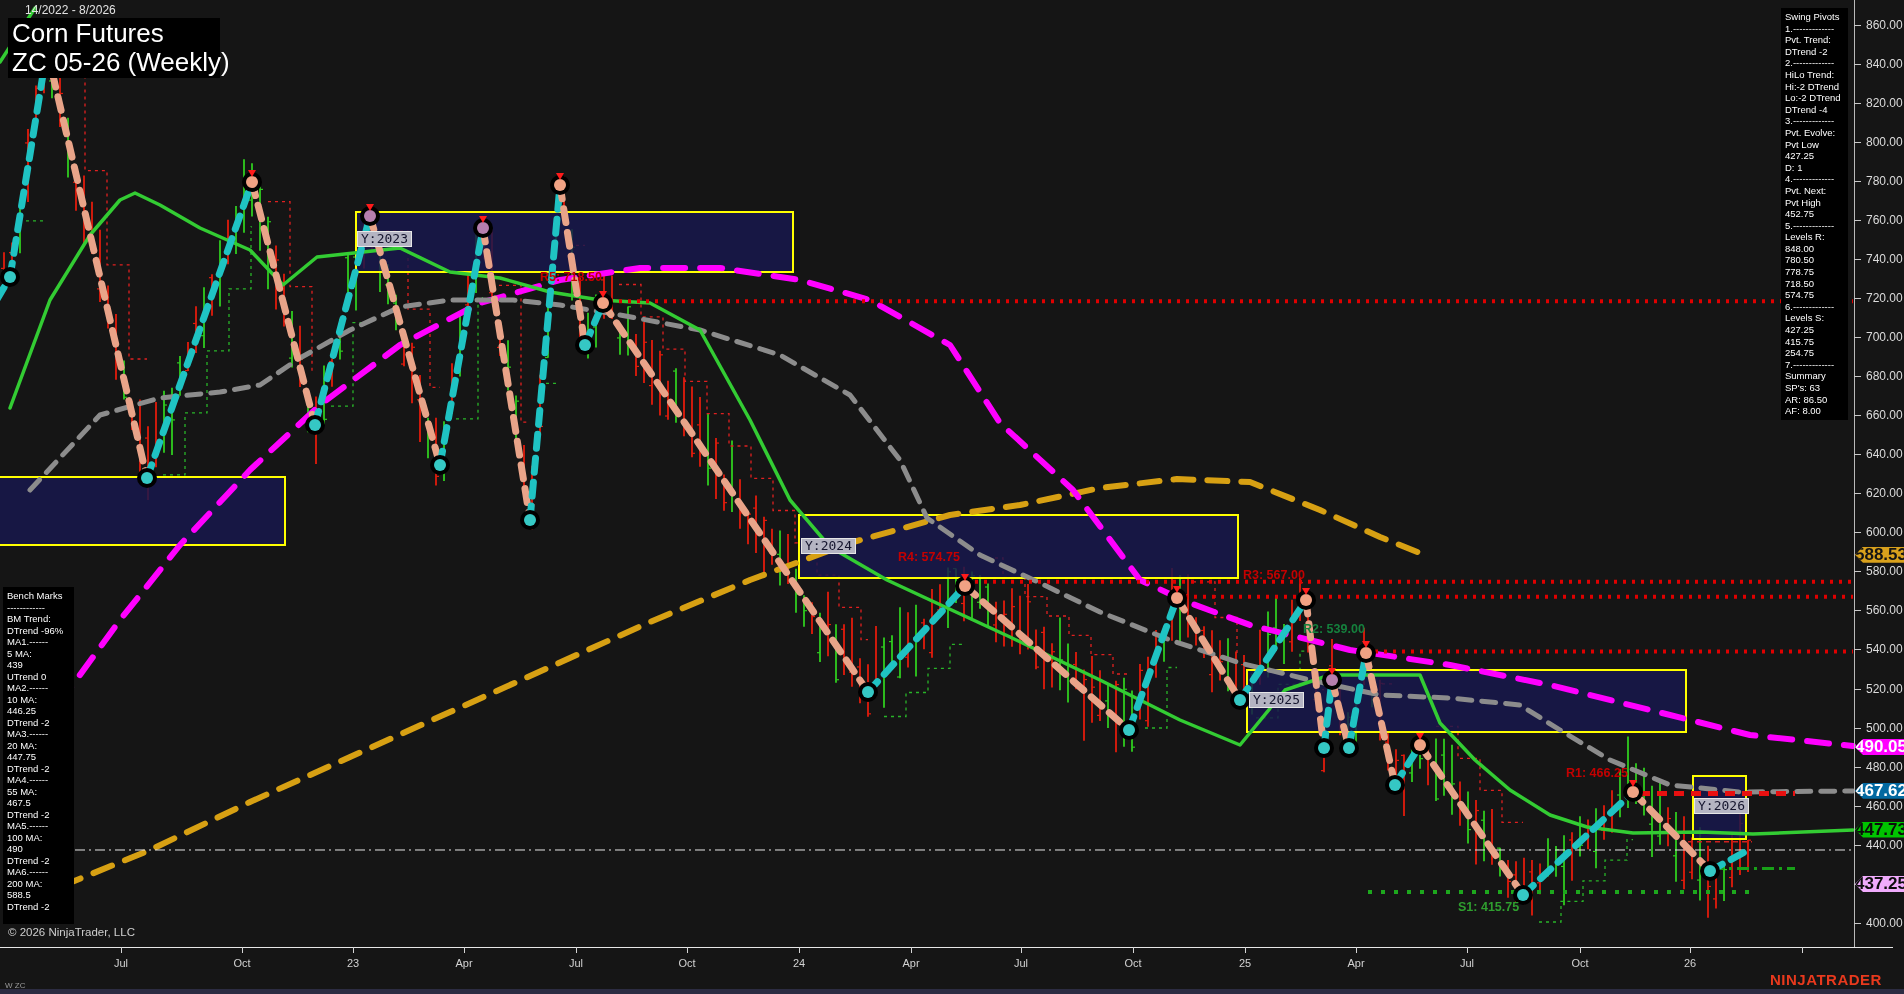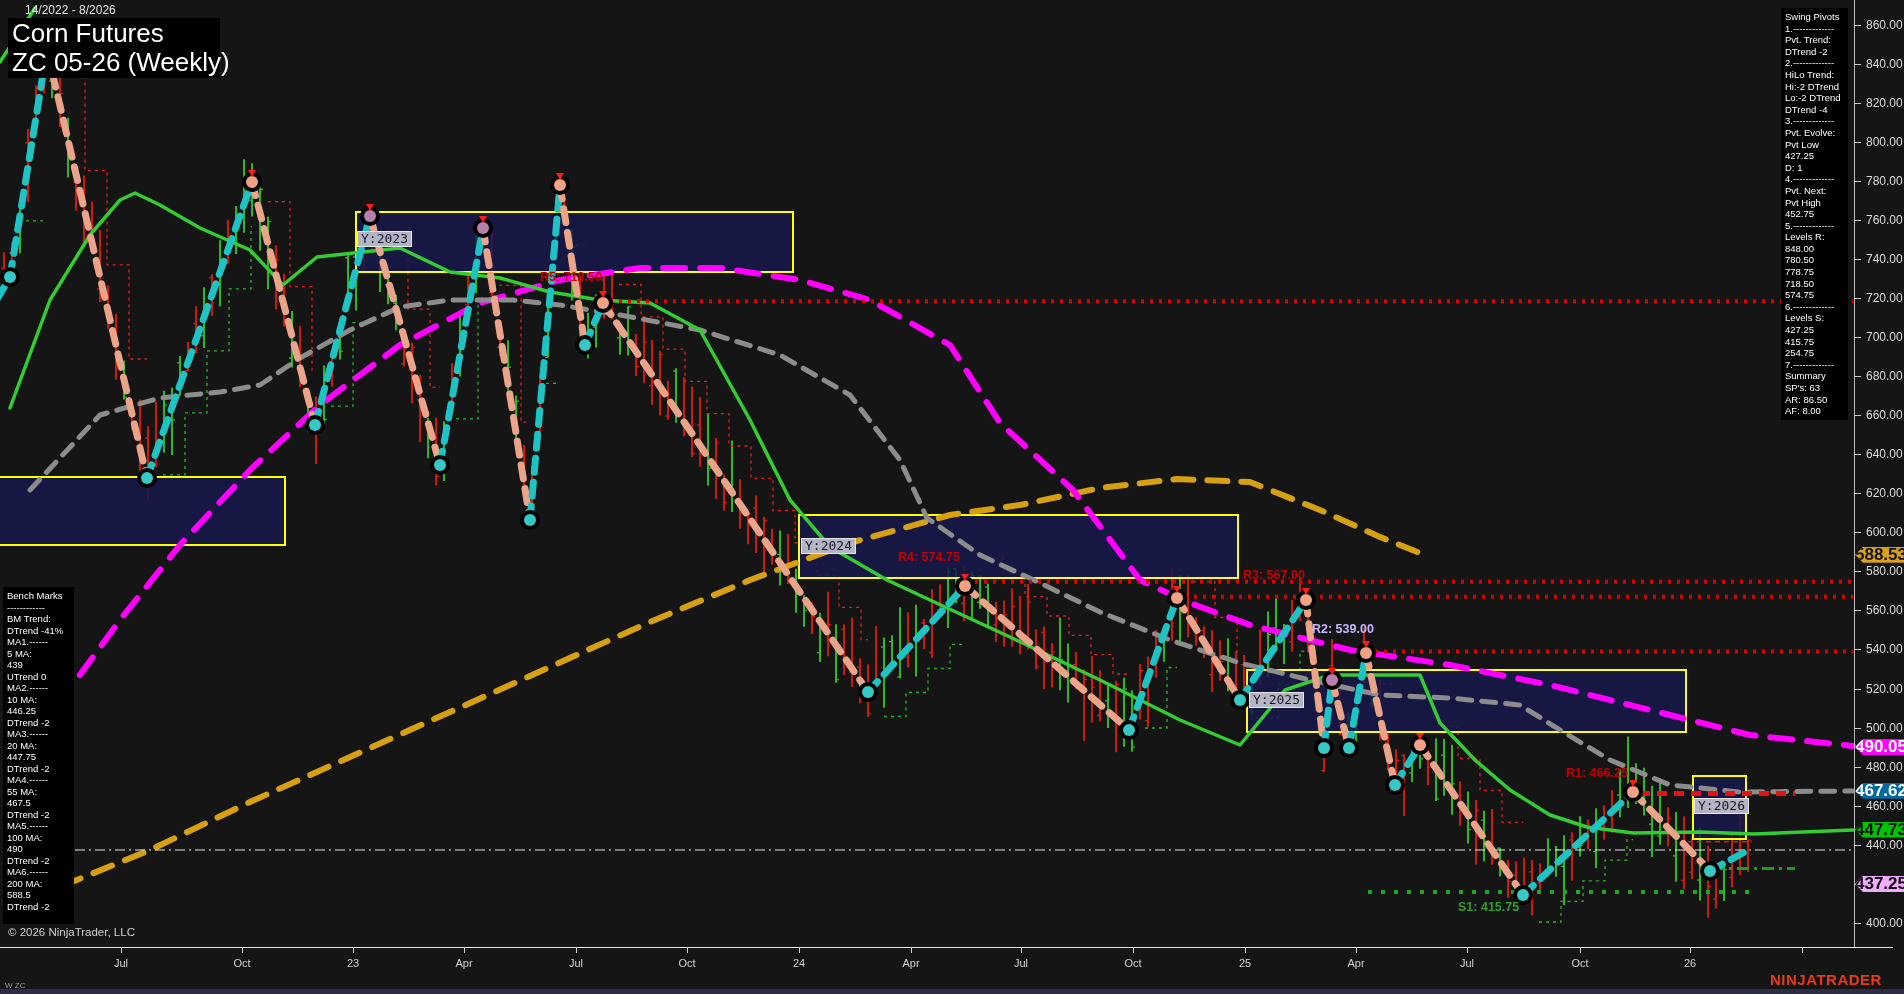--- a/index.html
+++ b/index.html
@@ -665,21 +665,21 @@
       <div>7.-------------</div>
       <div>Summary</div>
       <div>SP's: 63</div>
       <div>AR: 86.50</div>
       <div>AF: 8.00</div>
     </div>
   <div id="bench-panel" class="abs side-panel">
       <div>Bench Marks</div>
       <div>------------</div>
       <div>BM Trend:</div>
-      <div>DTrend -41%</div>
+      <div>DTrend -96%</div>
       <div>MA1.------</div>
       <div>5 MA:</div>
       <div>439</div>
       <div>UTrend 0</div>
       <div>MA2.------</div>
       <div>10 MA:</div>
       <div>446.25</div>
       <div>DTrend -2</div>
       <div>MA3.------</div>
       <div>20 MA:</div>
@@ -784,21 +784,21 @@
       <div class="abs time-label" style="left: 1580px;">Oct</div>
       <div class="abs" style="left: 1580px; top: 947px; width: 1px; height: 6px; background: rgb(213, 213, 213);"></div>
       <div class="abs time-label" style="left: 1690px;">26</div>
       <div class="abs" style="left: 1690px; top: 947px; width: 1px; height: 6px; background: rgb(213, 213, 213);"></div>
       <div class="abs" style="left: 1802px; top: 947px; width: 1px; height: 6px; background: rgb(213, 213, 213);"></div>
     </div>
   <div id="overlay-labels">
       <div class="abs level-label" style="left: 540px; top: 270px; color: rgb(196, 0, 0);">R5: 718.50</div>
       <div class="abs level-label" style="left: 898px; top: 550px; color: rgb(196, 0, 0);">R4: 574.75</div>
       <div class="abs level-label" style="left: 1243px; top: 568px; color: rgb(196, 0, 0);">R3: 567.00</div>
-      <div class="abs level-label" style="left: 1303px; top: 622px; color: #c4b5fd; margin-left: 9px;">R2: 539.00</div>
+      <div class="abs level-label" style="left: 1303px; top: 622px; color: #15803d;">R2: 539.00</div>
       <div class="abs level-label" style="left: 1566px; top: 766px; color: rgb(196, 0, 0);">R1: 466.25</div>
       <div class="abs level-label" style="left: 1458px; top: 900px; color: rgb(47, 158, 47);">S1: 415.75</div>
       <div class="abs ybox-label" style="left: 357px; top: 231px;">Y:2023</div>
       <div class="abs ybox-label" style="left: 801px; top: 538px;">Y:2024</div>
       <div class="abs ybox-label" style="left: 1249px; top: 692px;">Y:2025</div>
       <div class="abs ybox-label" style="left: 1694px; top: 798px;">Y:2026</div>
     </div>
 
   <div class="abs copyright">© 2026 NinjaTrader, LLC</div>
   <div class="abs symbol-label">W ZC</div>

